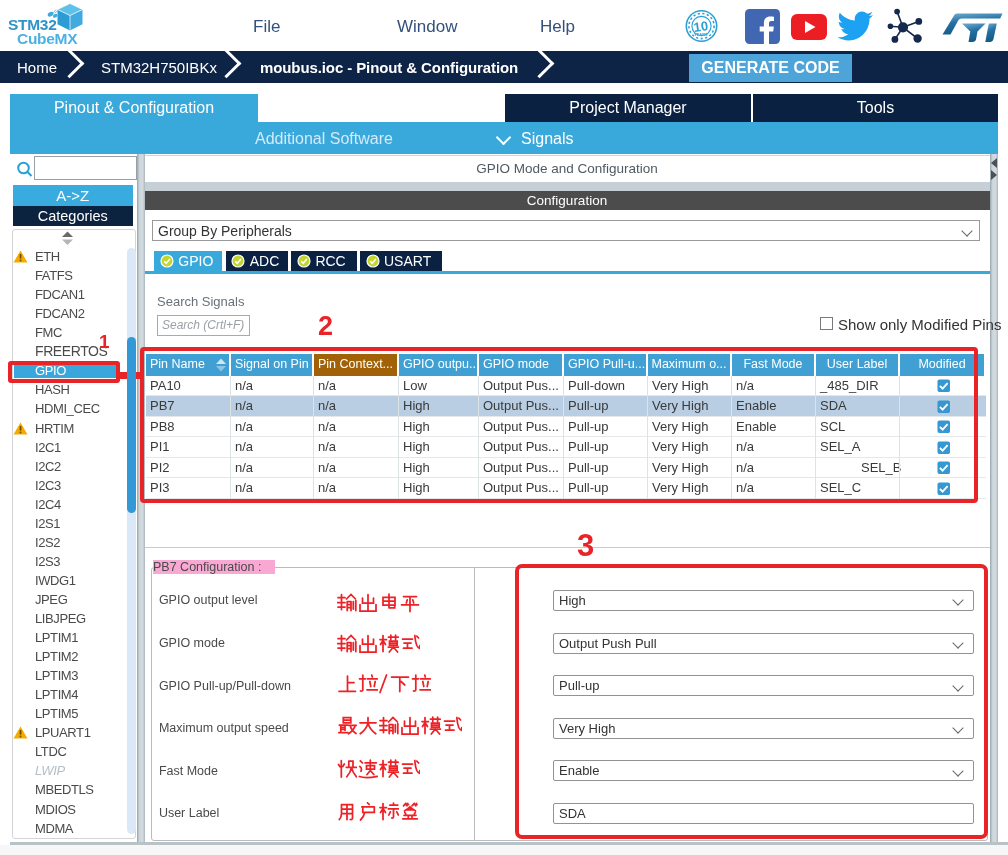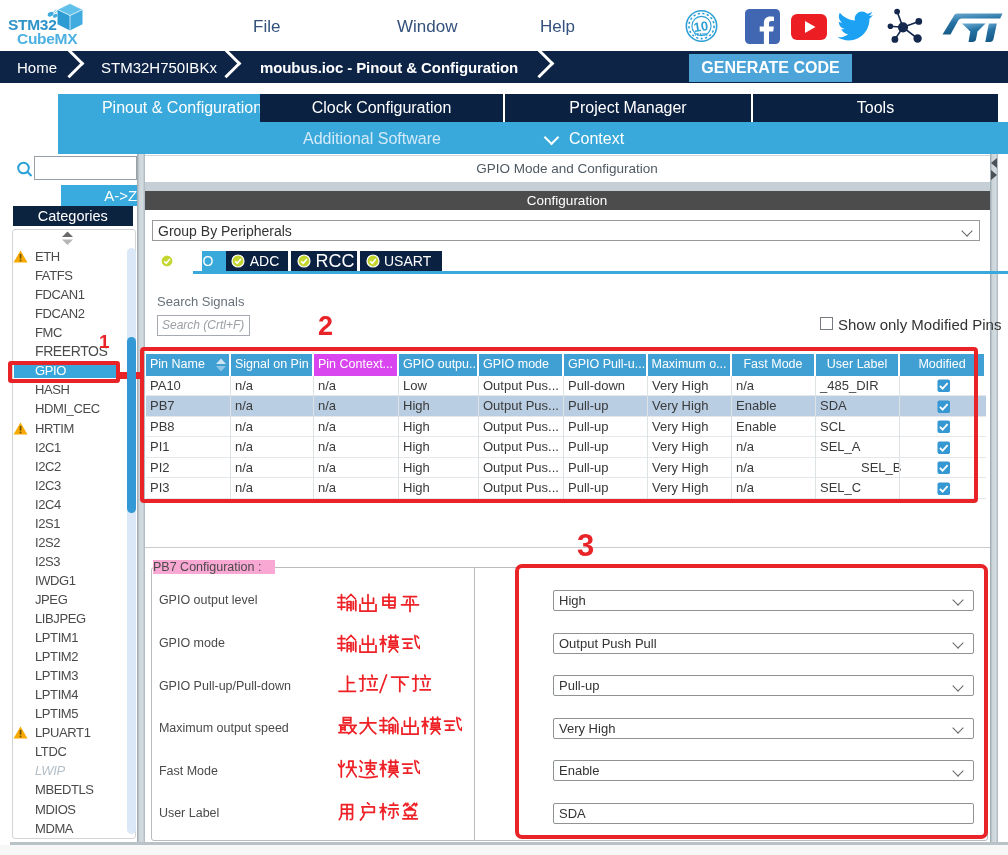--- a/index.html
+++ b/index.html
@@ -1,20 +1,20 @@
 <!DOCTYPE html>
 <html><head>
 <meta charset="utf-8">
 <style>
   * { margin:0; padding:0; box-sizing:border-box; }
   html,body { width:1008px; height:855px; background:#fff; font-family:"Liberation Sans", sans-serif; overflow:hidden; }
   #app { position:relative; width:1008px; height:855px; background:#fff; }
   .abs { position:absolute; }
   .nav { background:#0e2446; }
-  .lb { background:#39a9db;margin-left:48px; }
+  .lb { background:#39a9db; }
   .chev { display:inline-block; width:21px; height:21px; border-top:3.2px solid #fff; border-right:3.2px solid #fff; transform:rotate(45deg); }
   .selchev { position:absolute; width:8px; height:8px; border-right:1.6px solid #666; border-bottom:1.6px solid #666; transform:rotate(45deg); }
   .redbox { position:absolute; border:4.5px solid #e92429; border-radius:4px; z-index:50; }
   .rednum { position:absolute; color:#e92429; font-weight:bold; font-size:22px; z-index:51; }
 </style>
 </head>
 <body>
 <div id="app">
 <div class="abs" style="left:0;top:0;width:1008px;height:51px;background:#fff;">
 
@@ -92,27 +92,26 @@
 <div class="abs nav" style="left:0;top:51px;width:1008px;height:32px;">
   <div class="abs" style="left:17px;top:8px;font-size:15px;color:#fff;">Home</div>
   <span class="chev abs" style="left:58.5px;top:1.6px;"></span>
   <div class="abs" style="left:101px;top:8px;font-size:15px;color:#fff;">STM32H750IBKx</div>
   <span class="chev abs" style="left:216.3px;top:1.6px;"></span>
   <div class="abs" style="left:260px;top:8px;font-size:15px;font-weight:bold;color:#fff;letter-spacing:-0.1px;">moubus.ioc - Pinout &amp; Configuration</div>
   <span class="chev abs" style="left:529.3px;top:1.6px;"></span>
   <div class="abs" style="left:689px;top:3px;width:163px;height:28px;background:#4ca4d9;color:#fff;font-weight:bold;font-size:16px;text-align:center;line-height:28px;">GENERATE CODE</div>
 </div>
 <div class="abs lb" style="left:10px;top:94px;width:248px;height:28px;color:#fff;font-size:16px;text-align:center;line-height:28px;">Pinout &amp; Configuration</div>
-<div class="abs nav" style="left:260px;top:94px;width:243px;height:28px;color:#fff;font-size:16px;text-align:center;line-height:28px;background:#0a2142;">Clock Configuration</div>
 <div class="abs nav" style="left:505px;top:94px;width:246px;height:28px;color:#fff;font-size:16px;text-align:center;line-height:28px;background:#0a2142;">Project Manager</div>
 <div class="abs nav" style="left:753px;top:94px;width:245px;height:28px;color:#fff;font-size:16px;text-align:center;line-height:28px;background:#0a2142;">Tools</div>
 <div class="abs lb" style="left:10px;top:122px;width:988px;height:31.5px;">
   <div class="abs" style="left:245px;top:8px;font-size:16px;color:#d4eaf8;">Additional Software</div>
   <span class="abs" style="left:488px;top:10px;width:11px;height:11px;border-right:2.8px solid #fff;border-bottom:2.8px solid #fff;transform:rotate(45deg);"></span>
-  <div class="abs" style="left:511px;top:8px;font-size:16px;color:#fff;">Context</div>
+  <div class="abs" style="left:511px;top:8px;font-size:16px;color:#fff;">Signals</div>
 </div>
 <div class="abs" style="left:0;top:153.5px;width:136.5px;height:690.5px;background:#fff;">
   <svg class="abs" style="left:16px;top:7px;" width="18" height="18" viewBox="0 0 18 18">
     <circle cx="7.5" cy="7" r="5.3" fill="none" stroke="#2aa0d8" stroke-width="2"></circle>
     <line x1="11.3" y1="10.8" x2="15.5" y2="15" stroke="#2aa0d8" stroke-width="2"></line>
   </svg>
   <div class="abs" style="left:34px;top:2.5px;width:102.5px;height:24px;border:1.5px solid #98a0a6;background:#fff;"></div>
   <div class="abs lb" style="left:13px;top:31px;width:119.5px;height:21px;background:#3aabde;color:#fff;font-size:15px;text-align:center;line-height:21px;">A-&gt;Z</div>
   <div class="abs" style="left:13px;top:52px;width:119.5px;height:20px;background:#0c2340;color:#fff;font-size:14.5px;text-align:center;line-height:20px;">Categories</div>
 </div>
@@ -197,33 +196,33 @@
 <div class="abs" style="left:178.3px;top:250.5px;height:20.8px;line-height:20.8px;font-size:14px;color:#fff;">GPIO</div>
 <svg class="abs" style="left:231.2px;top:254px;" width="14" height="14" viewBox="0 0 14 14">
       <circle cx="7" cy="7" r="6.0" fill="#c3d630" stroke="#fff" stroke-width="1.2"></circle>
       <path d="M4.2 7.3 L6.2 9.3 L9.9 5.0" stroke="#fff" stroke-width="1.6" fill="none"></path>
     </svg>
 <div class="abs" style="left:249.7px;top:250.5px;height:20.8px;line-height:20.8px;font-size:14px;color:#fff;">ADC</div>
 <svg class="abs" style="left:296.9px;top:254px;" width="14" height="14" viewBox="0 0 14 14">
       <circle cx="7" cy="7" r="6.0" fill="#c3d630" stroke="#fff" stroke-width="1.2"></circle>
       <path d="M4.2 7.3 L6.2 9.3 L9.9 5.0" stroke="#fff" stroke-width="1.6" fill="none"></path>
     </svg>
-<div class="abs" style="left:315.4px;top:250.5px;height:20.8px;line-height:20.8px;font-size:18px;color:#fff;">RCC</div>
+<div class="abs" style="left:315.4px;top:250.5px;height:20.8px;line-height:20.8px;font-size:14px;color:#fff;">RCC</div>
 <svg class="abs" style="left:365.5px;top:254px;" width="14" height="14" viewBox="0 0 14 14">
       <circle cx="7" cy="7" r="6.0" fill="#c3d630" stroke="#fff" stroke-width="1.2"></circle>
       <path d="M4.2 7.3 L6.2 9.3 L9.9 5.0" stroke="#fff" stroke-width="1.6" fill="none"></path>
     </svg>
 <div class="abs" style="left:384px;top:250.5px;height:20.8px;line-height:20.8px;font-size:14px;color:#fff;">USART</div>
 <div class="abs" style="left:157px;top:294px;font-size:13px;color:#68717a;">Search Signals</div>
 <div class="abs" style="left:157px;top:315px;width:93px;height:21px;border:1px solid #a5abb0;background:#fff;font-size:12px;font-style:italic;color:#9aa0a5;line-height:19px;padding-left:4px;">Search (Crtl+F)</div>
 <div class="abs" style="left:820px;top:317px;width:12.5px;height:12.5px;border:1.5px solid #757b80;background:#fff;"></div>
 <div class="abs" style="left:838px;top:316px;font-size:15px;color:#333;">Show only Modified Pins</div>
 <div class="abs" style="left:146px;top:354px;width:84px;height:21.5px;background:#41a0d3;border-right:1px solid #fff;color:#fff;font-size:12.5px;line-height:21.5px;padding-left:4px;text-align:left;white-space:nowrap;overflow:hidden;">Pin Name</div>
 <div class="abs" style="left:231px;top:354px;width:82px;height:21.5px;background:#41a0d3;border-right:1px solid #fff;color:#fff;font-size:12.5px;line-height:21.5px;padding-left:4px;text-align:left;white-space:nowrap;overflow:hidden;">Signal on Pin</div>
-<div class="abs" style="left:314px;top:354px;width:84px;height:21.5px;background:#d946ef;border-right:1px solid #fff;color:#fff;font-size:12.5px;line-height:21.5px;padding-left:4px;text-align:left;white-space:nowrap;overflow:hidden;">Pin Context...</div>
+<div class="abs" style="left:314px;top:354px;width:84px;height:21.5px;background:#a16207;border-right:1px solid #fff;color:#fff;font-size:12.5px;line-height:21.5px;padding-left:4px;text-align:left;white-space:nowrap;overflow:hidden;">Pin Context...</div>
 <div class="abs" style="left:399px;top:354px;width:79px;height:21.5px;background:#41a0d3;border-right:1px solid #fff;color:#fff;font-size:12.5px;line-height:21.5px;padding-left:4px;text-align:left;white-space:nowrap;overflow:hidden;">GPIO outpu...</div>
 <div class="abs" style="left:479px;top:354px;width:84px;height:21.5px;background:#41a0d3;border-right:1px solid #fff;color:#fff;font-size:12.5px;line-height:21.5px;padding-left:4px;text-align:left;white-space:nowrap;overflow:hidden;">GPIO mode</div>
 <div class="abs" style="left:564px;top:354px;width:83px;height:21.5px;background:#41a0d3;border-right:1px solid #fff;color:#fff;font-size:12.5px;line-height:21.5px;padding-left:4px;text-align:left;white-space:nowrap;overflow:hidden;">GPIO Pull-u...</div>
 <div class="abs" style="left:648px;top:354px;width:83px;height:21.5px;background:#41a0d3;border-right:1px solid #fff;color:#fff;font-size:12.5px;line-height:21.5px;text-align:center;white-space:nowrap;overflow:hidden;">Maximum o...</div>
 <div class="abs" style="left:732px;top:354px;width:83px;height:21.5px;background:#41a0d3;border-right:1px solid #fff;color:#fff;font-size:12.5px;line-height:21.5px;text-align:center;white-space:nowrap;overflow:hidden;">Fast Mode</div>
 <div class="abs" style="left:816px;top:354px;width:83px;height:21.5px;background:#41a0d3;border-right:1px solid #fff;color:#fff;font-size:12.5px;line-height:21.5px;text-align:center;white-space:nowrap;overflow:hidden;">User Label</div>
 <div class="abs" style="left:900px;top:354px;width:85px;height:21.5px;background:#41a0d3;border-right:1px solid #fff;color:#fff;font-size:12.5px;line-height:21.5px;text-align:center;white-space:nowrap;overflow:hidden;">Modified</div>
 <svg class="abs" style="left:215px;top:358px;" width="12" height="14" viewBox="0 0 12 14">
       <polygon points="6,0.5 11,6 1,6" fill="#cfe5f2"></polygon>
       <polygon points="1,8 11,8 6,13.5" fill="#8fc4e4"></polygon>

